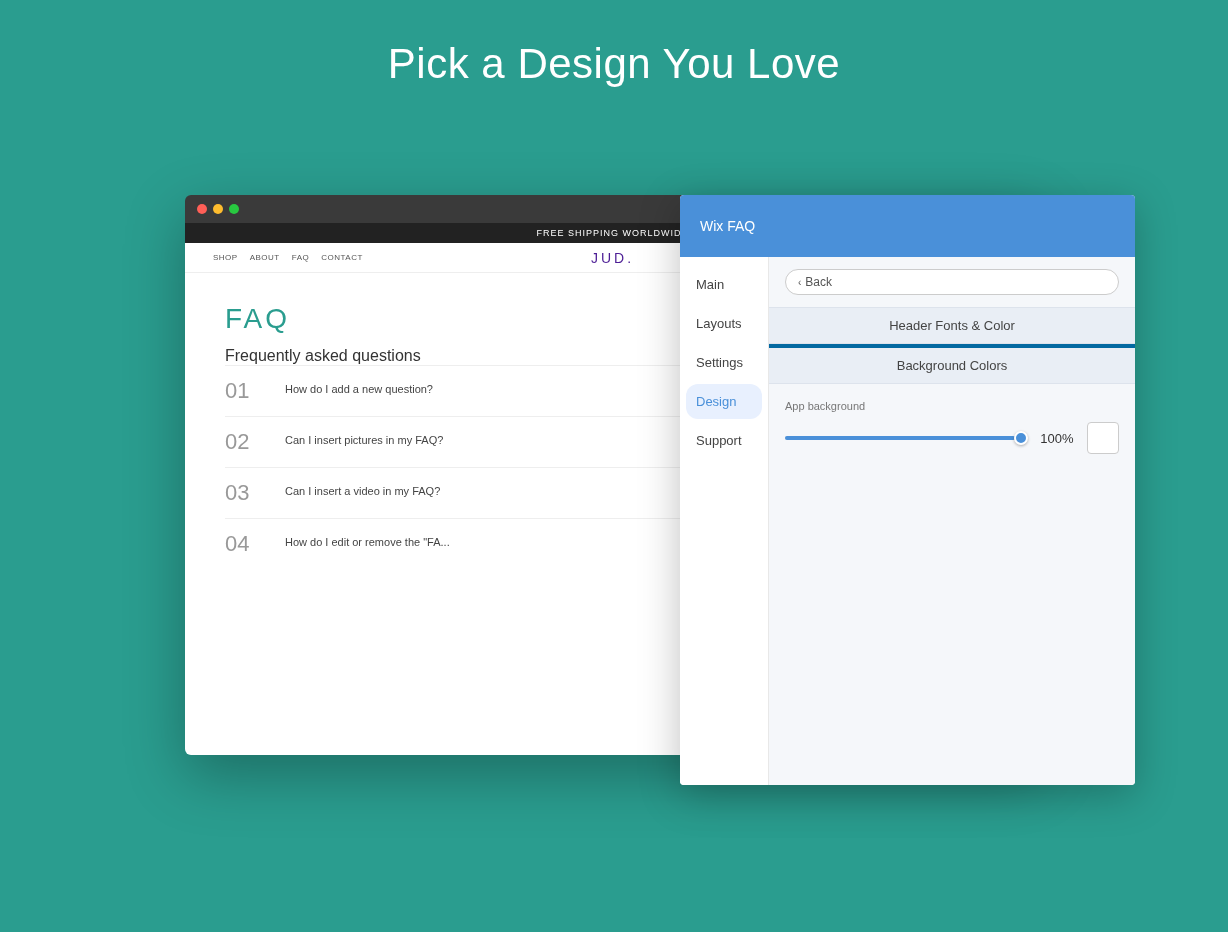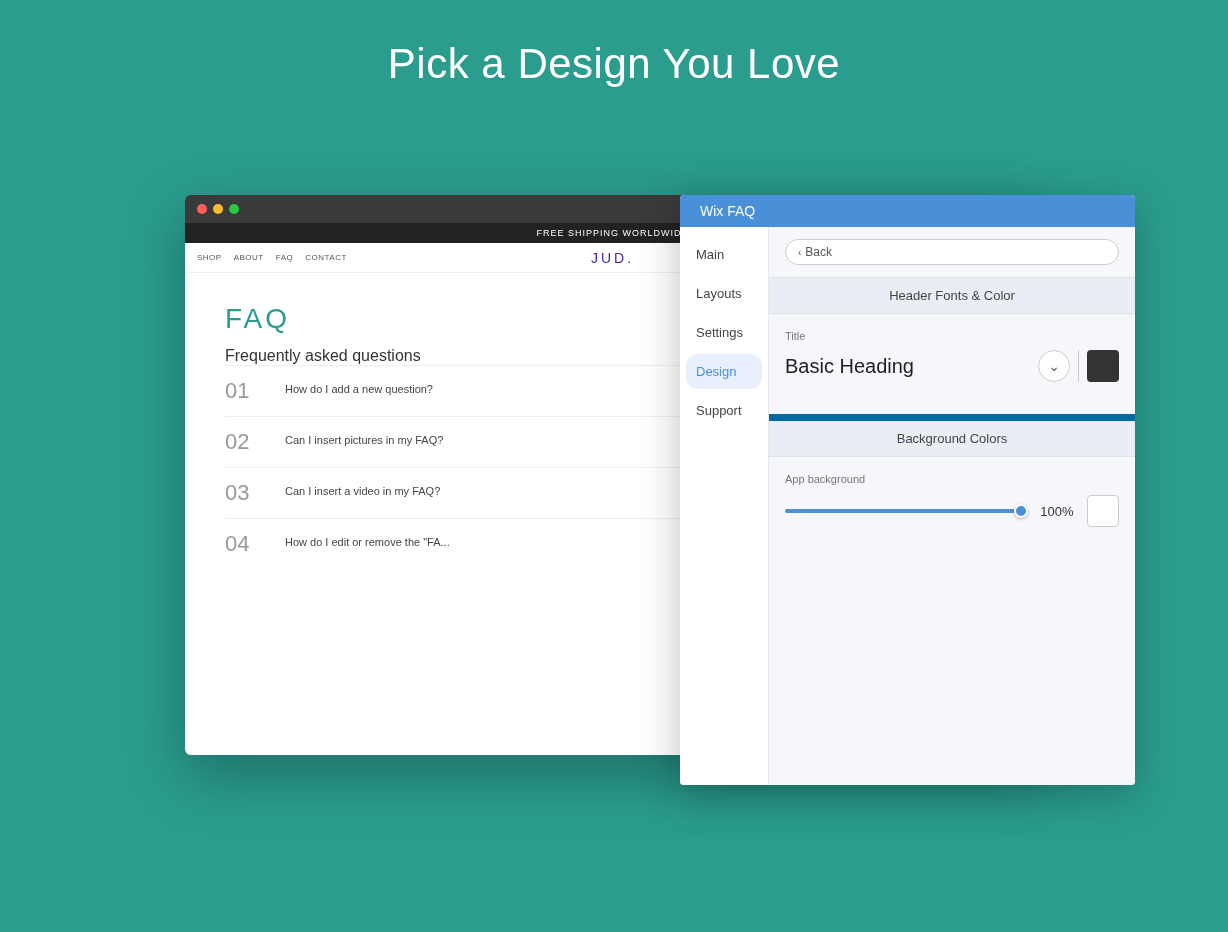--- a/index.html
+++ b/index.html
@@ -65,21 +65,21 @@
       color: white;
       text-align: center;
       font-size: 9px;
       padding: 5px;
       letter-spacing: 1px;
     }
 
     .site-nav {
       display: flex;
       align-items: center;
-      padding: 10px 12px;
+      padding: 10px 28px;
       border-bottom: 1px solid #eee;
       position: relative;
       gap: 23px;
     }
 
     .site-nav-links {
       display: flex;
       gap: 12px;
     }
 
@@ -158,21 +158,21 @@
       border-radius: 4px;
       box-shadow: 0 10px 40px rgba(0,0,0,0.25);
       overflow: hidden;
       display: flex;
       flex-direction: column;
     }
 
     .panel-header {
       background: #4a90d9;
       color: white;
-      padding: 8px 20px;
+      padding: 23px 20px;
       font-size: 14px;
       font-weight: 500;
     }
 
     .panel-body {
       display: flex;
       flex: 1;
       overflow: hidden;
     }
 
@@ -286,21 +286,21 @@
       background: #333;
       cursor: pointer;
     }
 
     .section-header-bg {
       background: #e9eef5;
       padding: 10px 16px;
       font-size: 13px;
       color: #444;
       text-align: center;
-      border-top: 7px solid #0369a1;
+      border-top: 4px solid #0369a1;
       border-bottom: 1px solid #dde3ec;
     }
 
     .bg-section-content {
       padding: 16px;
     }
 
     .bg-field-label {
       font-size: 11px;
       color: #777;
@@ -424,31 +424,20 @@
       <div class="panel-nav-item">Support</div>
     </div>
 
     <div class="panel-main">
       <div class="back-button">
         <span class="back-chevron">‹</span>
         <span>Back</span>
       </div>
 
       <div class="section-header">Header Fonts &amp; Color</div>
-      <div class="section-content">
-        <div class="field-label">Title</div>
-        <div class="font-selector">
-          <span class="font-name">Basic Heading</span>
-          <div class="dropdown-btn">
-            <span>⌄</span>
-          </div>
-          <div class="divider-v"></div>
-          <div class="color-swatch"></div>
-        </div>
-      </div>
 
       <div class="section-header-bg">Background Colors</div>
       <div class="bg-section-content">
         <div class="bg-field-label">App background</div>
         <div class="slider-row">
           <div class="slider-track">
             <div class="slider-fill"></div>
             <div class="slider-thumb"></div>
           </div>
           <span class="slider-value">

